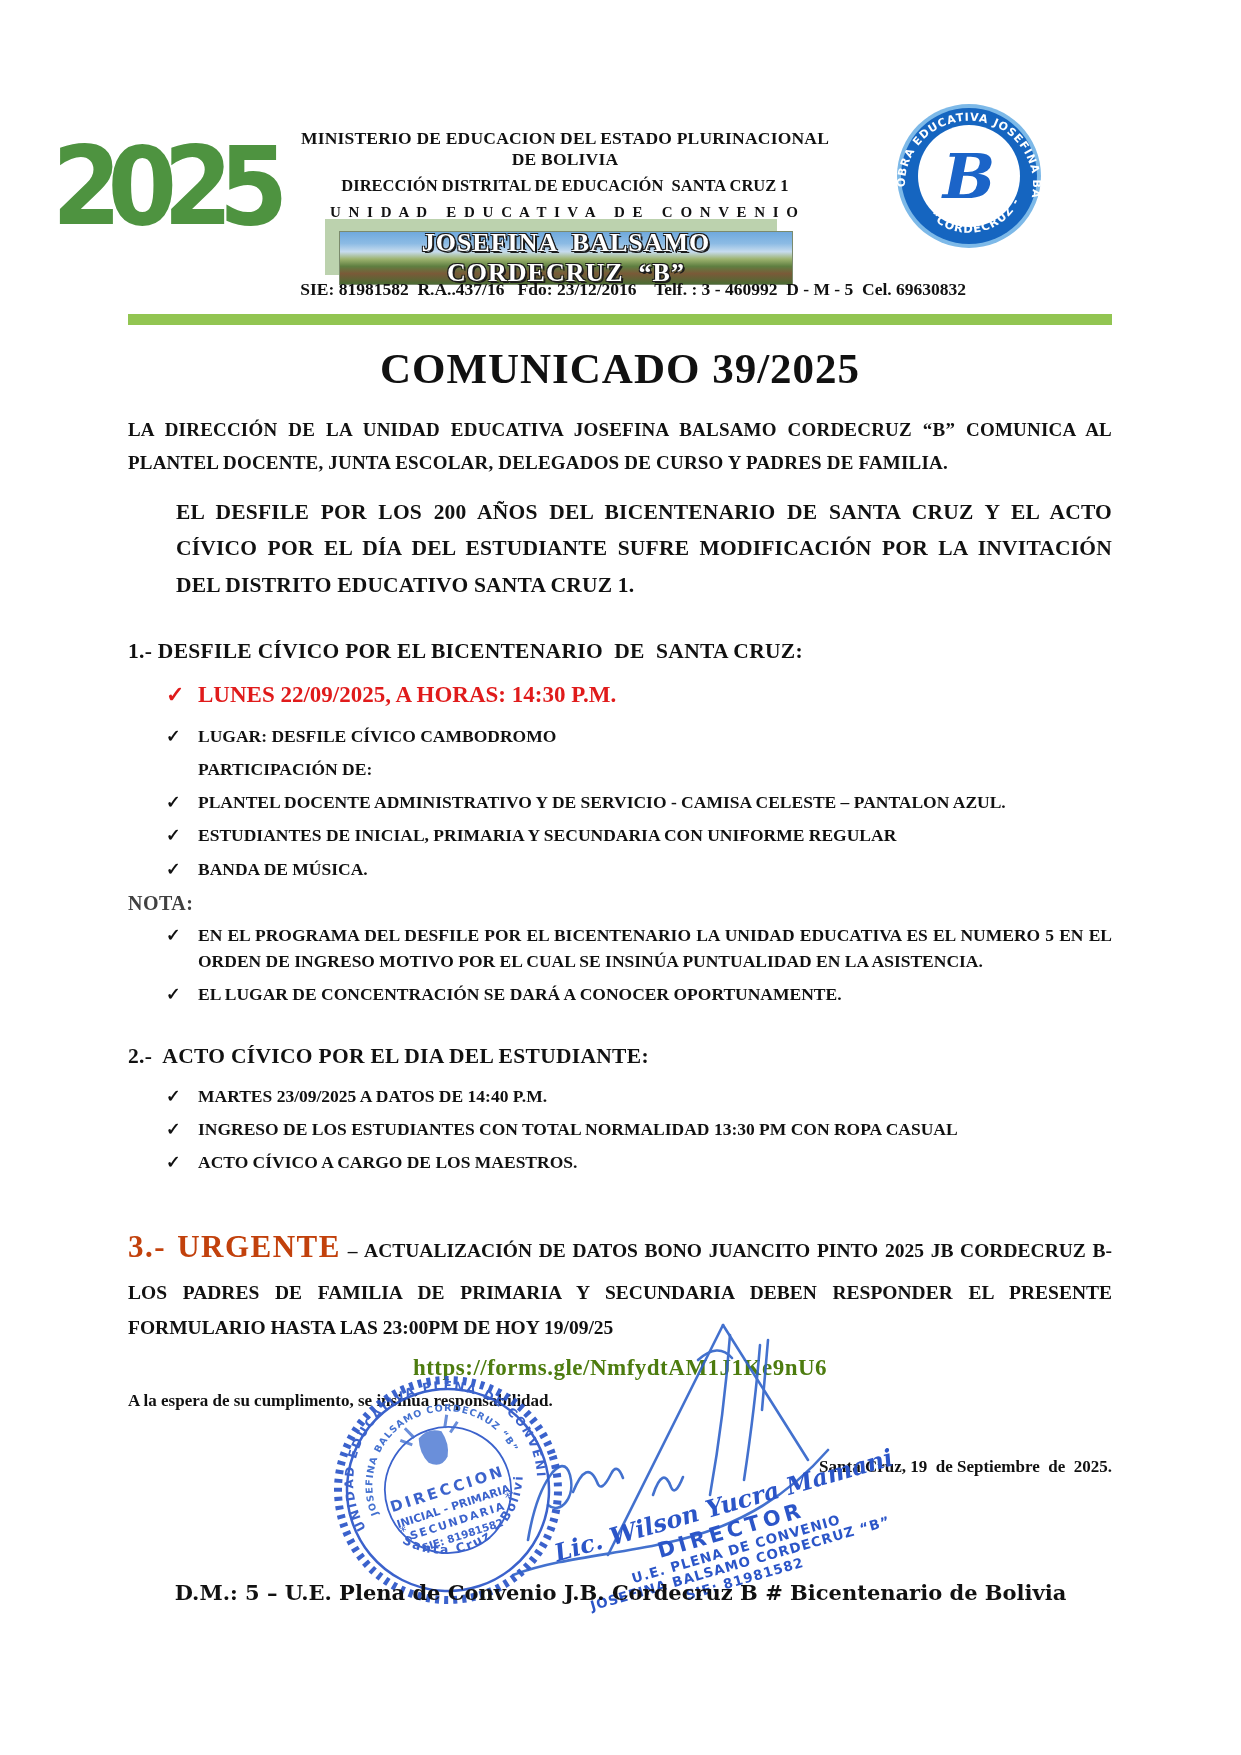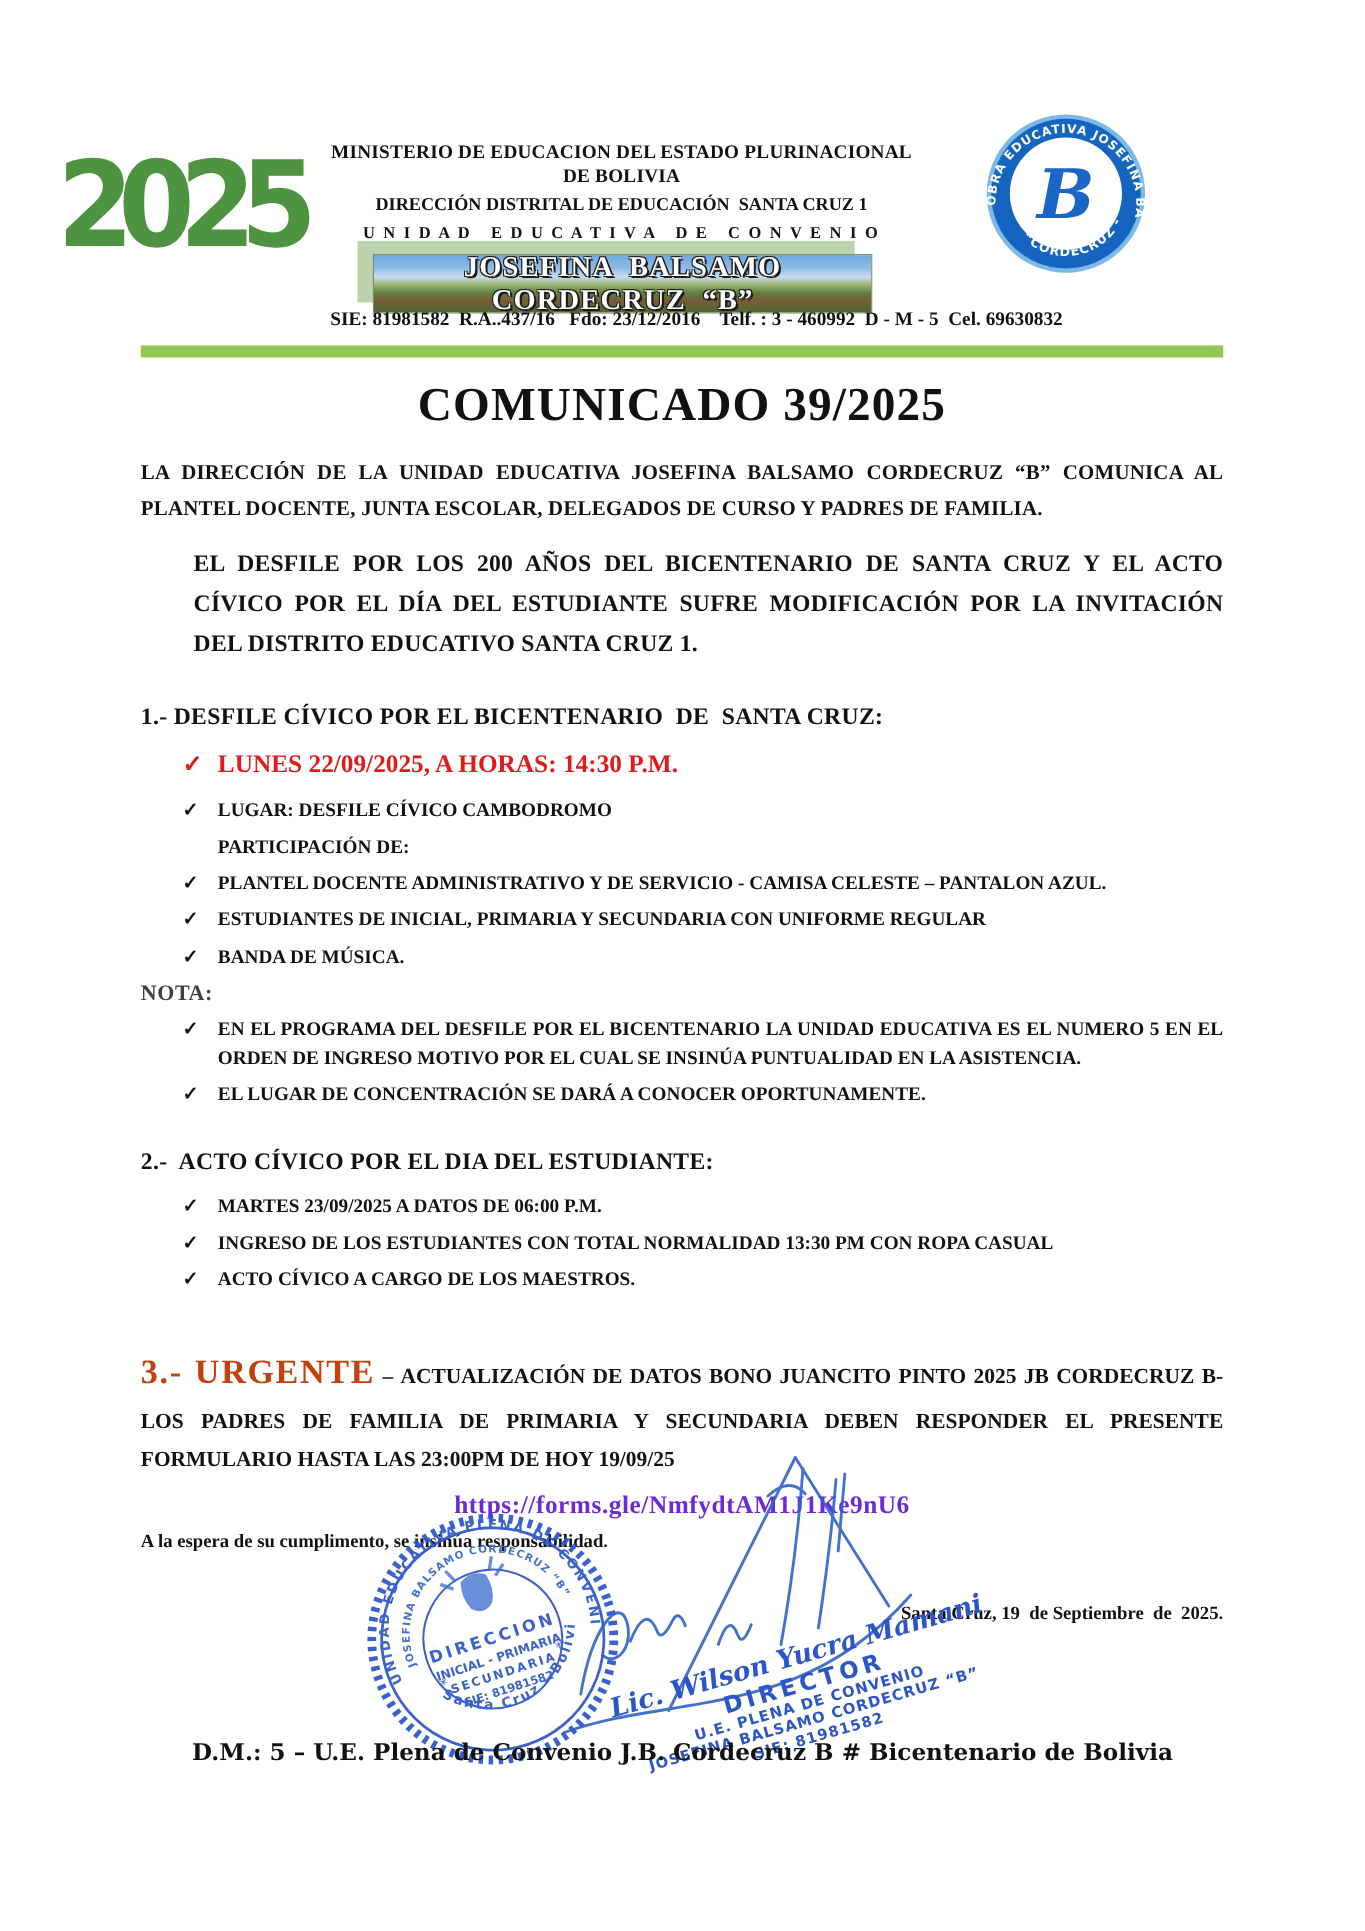--- a/index.html
+++ b/index.html
@@ -35,21 +35,21 @@
   .chk-row{position:relative;padding-left:70px;margin:7px 0;font-size:17.5px;font-weight:700;
            line-height:1.5;text-align:justify;}
   .chk-row .chk{position:absolute;left:38px;top:0;font-weight:700;}
   .chk-row.nocheck{padding-left:70px;}
   .chk-row.red-big{color:#e01b1b;font-size:23px;margin:14px 0 10px;}
   .chk-row.red-big .chk{font-size:22px;}
   .nota{margin:10px 0 4px;color:#404040;font-size:20px;font-weight:700;letter-spacing:.5px;}
   .urgent-para{margin:44px 0 10px;font-size:19.5px;font-weight:700;text-align:justify;line-height:1.8;}
   .run-urgent{color:#c2410c;font-size:31px;font-weight:800;letter-spacing:1.5px;}
   .form-link{text-align:center;margin:6px 0 10px;}
-  .form-link a{color:#6d28d9;font-weight:800;font-size:23px;text-decoration:none;letter-spacing:.5px;}
+  .form-link a{color:#4d7c0f;font-weight:800;font-size:23px;text-decoration:none;letter-spacing:.5px;}
   .closing{margin:6px 0;font-size:17px;font-weight:700;}
   .dateline{margin-top:46px;font-size:17px;font-weight:700;text-align:right;white-space:pre-wrap;}
   
   .sign-area{position:absolute;left:128px;top:1370px;width:984px;height:310px;}
   .stamp{position:absolute;left:200px;top:0;transform:rotate(-18deg);opacity:.92;}
   .sig-svg{position:absolute;left:340px;top:-70px;}
   .sig-text{position:absolute;left:430px;top:120px;transform:rotate(-16deg);color:#2b55c8;
             text-align:center;line-height:1.15;}
   .sig-name{font-family:"DejaVu Serif",serif;font-style:italic;font-weight:700;font-size:24px;white-space:pre;}
   .sig-role{font-family:"DejaVu Sans",sans-serif;font-weight:800;font-size:21px;letter-spacing:4px;}
@@ -142,21 +142,21 @@
     </div>
     <div class="chk-row">
       <span class="chk">✓</span>
       <span>EL LUGAR DE CONCENTRACIÓN SE DARÁ A CONOCER OPORTUNAMENTE.</span>
     </div>
 
     <h2 class="sec">2.-  ACTO CÍVICO POR EL DIA DEL ESTUDIANTE:</h2>
 
     <div class="chk-row">
       <span class="chk">✓</span>
-      <span><span style="font-weight: 700;">MARTES    23/09/2025   </span><span>A DATOS DE </span><span style="font-weight: 800;">06:00 P.M.</span></span>
+      <span><span style="font-weight: 700;">MARTES    23/09/2025   </span><span>A DATOS DE </span><span style="font-weight: 800;">14:40 P.M.</span></span>
     </div>
     <div class="chk-row">
       <span class="chk">✓</span>
       <span><span>INGRESO DE LOS ESTUDIANTES CON TOTAL NORMALIDAD 13:30 PM CON </span><span style="font-weight: 800;">ROPA CASUAL</span></span>
     </div>
     <div class="chk-row">
       <span class="chk">✓</span>
       <span>ACTO CÍVICO A CARGO DE LOS  MAESTROS.</span>
     </div>
 

